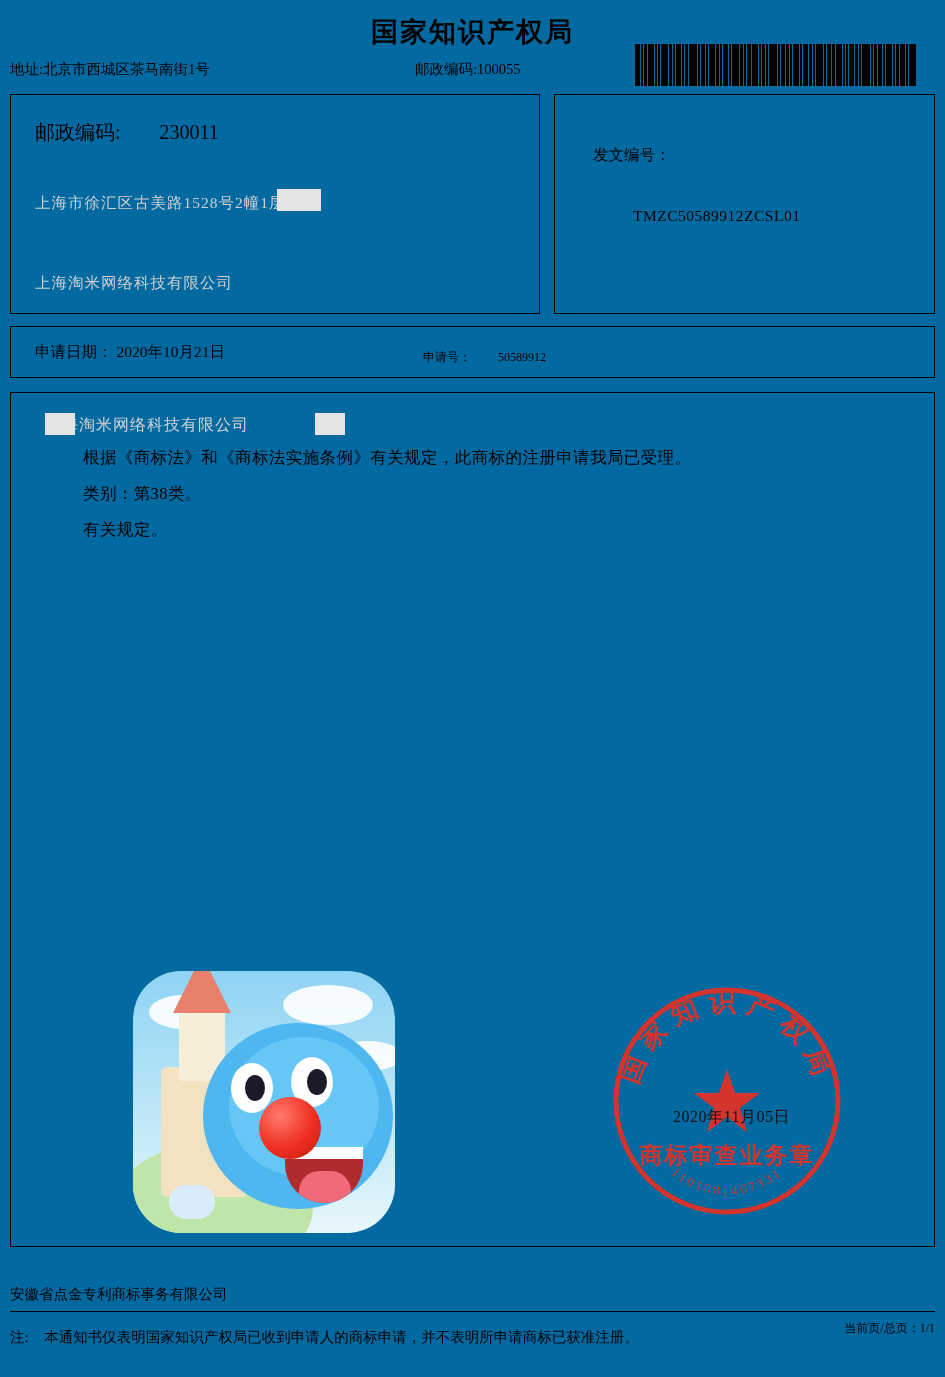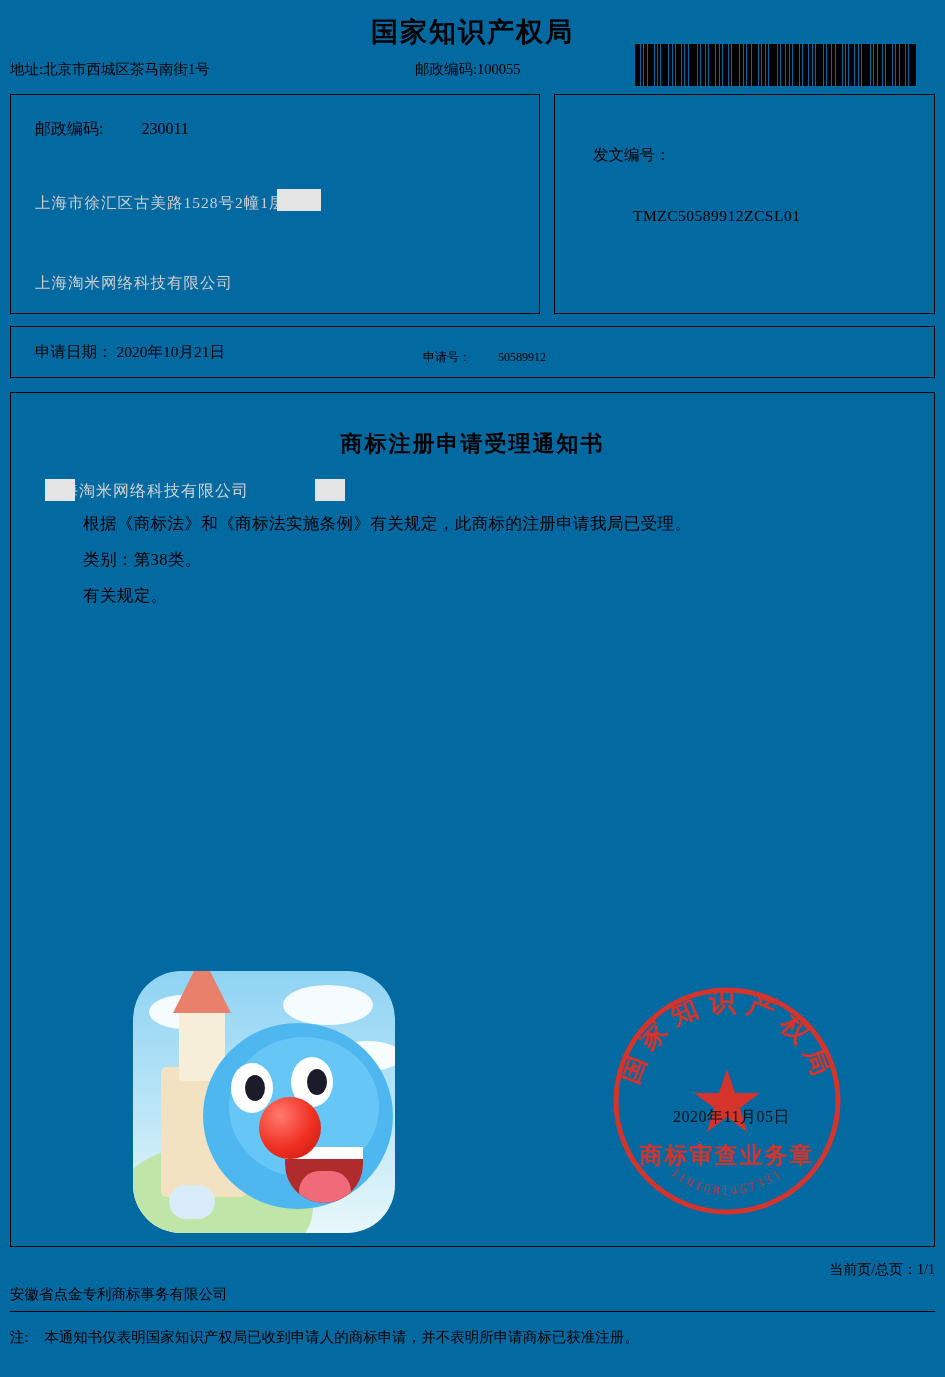--- a/index.html
+++ b/index.html
@@ -82,21 +82,21 @@
   .box-right {
     left: 544px;
     top: 0;
     width: 381px;
     height: 220px;
   }
   .box-left .l1 {
     position: absolute;
     left: 24px;
     top: 24px;
-    font-size: 16px;
+    font-size: 20px;
   }
   .box-left .l1 .val {
     margin-left: 34px;
   }
   .redacted {
     position: absolute;
     color: #cfcfcf;
     font-size: 15.5px;
     letter-spacing: 1px;
     white-space: nowrap;
@@ -354,22 +354,22 @@
   .note {
     position: absolute;
     left: 10px;
     top: 1328px;
     font-size: 14.5px;
   }
   .note .lbl { margin-right: 12px; }
   .pageno {
     position: absolute;
     right: 10px;
-    top: 1261px;
-    font-size: 14px;
+    top: 1320px;
+    font-size: 12px;
   }
 </style>
 </head>
 <body>
 
 <div class="page">
 
   <div class="doc-title">国家知识产权局</div>
 
   <div class="header-line">
@@ -463,21 +463,20 @@
         <span>2020年10月21日</span>
       </div>
       <div class="a2">
         <span>申请号：</span>
         <span class="val">50589912</span>
       </div>
     </div>
   </div>
 
   <div class="boxmain">
-    <div class="main-title">商标注册申请受理通知书</div>
 
     <div class="recipient">
       <span class="ghost">上海淘米网络科技有限公司</span>
       <span class="redact-block" style="left:0px; top:-2px; width:30px; height:22px;"></span>
       <span class="redact-block" style="left:270px; top:-2px; width:30px; height:22px;"></span>
     </div>
 
     <div class="para">根据《商标法》和《商标法实施条例》有关规定，此商标的注册申请我局已受理。</div>
     <div class="para para2">类别：第38类。</div>
     <div class="para para3">有关规定。</div>

